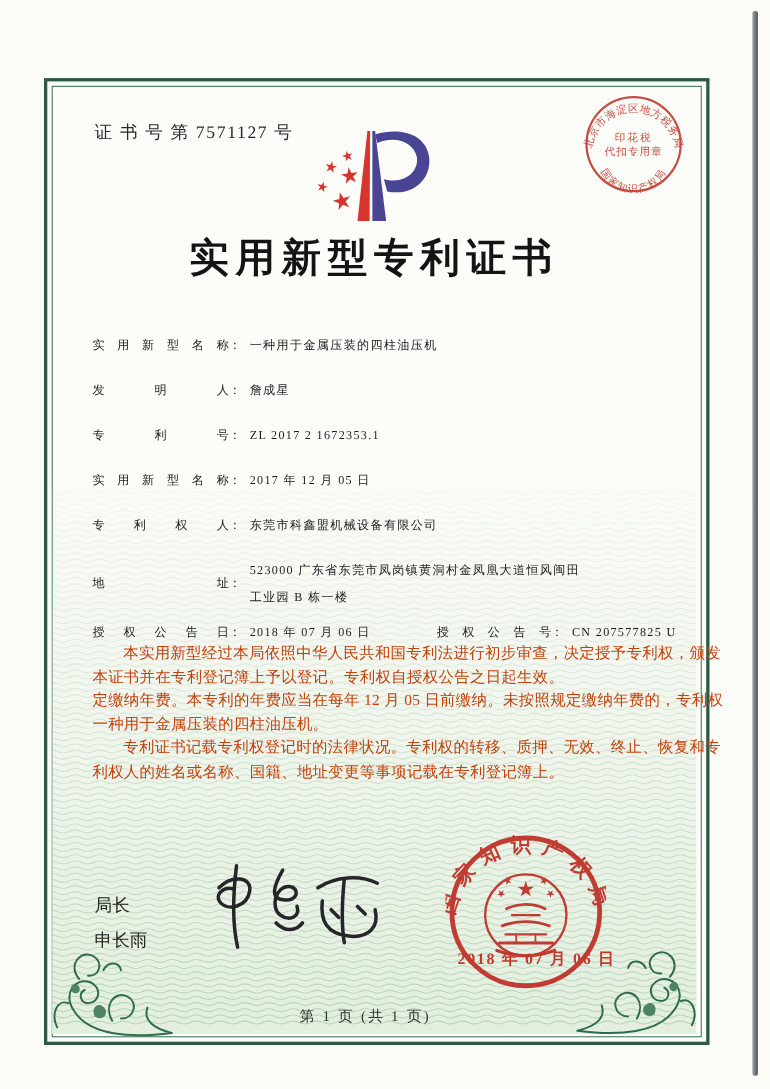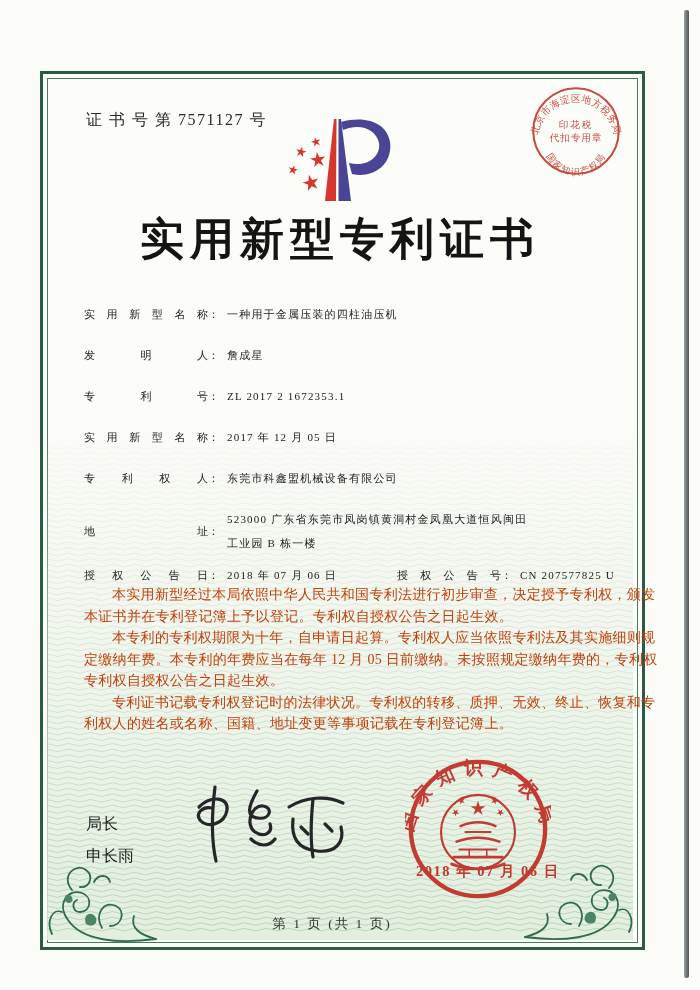--- a/index.html
+++ b/index.html
@@ -16,21 +16,21 @@
         background:linear-gradient(180deg,rgba(232,241,229,0) 0%,rgba(230,240,226,.45) 40%,rgba(224,237,220,.9) 100%);}
   #waves{position:absolute;left:47px;top:420px;width:586px;height:520px;}
   .ornament{position:absolute;width:118px;height:90px;}
   .orn-bl{left:42px;top:856px;}
   .orn-br{left:521px;top:854px;transform:scaleX(-1);}
   
   .cert-no{position:absolute;left:86px;top:110px;font-size:16px;letter-spacing:1.5px;color:#2a2a2c;}
   .logo{position:absolute;left:288px;top:113px;width:106px;height:92px;}
   .tax-stamp{position:absolute;left:530px;top:85px;width:92px;height:92px;opacity:.9;}
   .title{position:absolute;left:40px;top:210px;width:600px;text-align:center;
-         font-size:44px;font-weight:bold;letter-spacing:6px;color:#141414;}
+         font-size:36px;font-weight:bold;letter-spacing:6px;color:#141414;}
   
   .fields{position:absolute;left:84px;top:302px;width:531px;}
   .frow{display:flex;align-items:center;line-height:24px;margin-bottom:17px;font-size:11px;}
   .flabel{display:inline-block;width:124px;text-align:justify;text-align-last:justify;flex:none;}
   .fcolon{flex:none;margin-right:8px;}
   .fvalue{letter-spacing:1.2px;}
   .addr{margin-bottom:8px;}
   .g2{margin-left:auto;display:flex;align-items:flex-start;}
   .g2 .flabel2{display:inline-block;width:104px;text-align:justify;text-align-last:justify;flex:none;}
   
@@ -253,23 +253,22 @@
         <span class="flabel2">授权公告号</span>
           <span class="fcolon">：</span>
         <span class="fvalue">CN 207577825 U</span>
       </span>
     </div>
   </div>
 
   <div class="body-text">
     <div class="bline ind">本实用新型经过本局依照中华人民共和国专利法进行初步审查，决定授予专利权，颁发</div>
     <div class="bline">本证书并在专利登记簿上予以登记。专利权自授权公告之日起生效。</div>
-    <div class="bline ind">本专利的专利权期限为十年，自申请日起算。专利权人应当依照专利法及其实施细则规</div>
     <div class="bline">定缴纳年费。本专利的年费应当在每年 12 月 05 日前缴纳。未按照规定缴纳年费的，专利权</div>
-    <div class="bline">专利权自授权公告之日起生效。</div>
+    <div class="bline">一种用于金属压装的四柱油压机。</div>
     <div class="bline ind">专利证书记载专利权登记时的法律状况。专利权的转移、质押、无效、终止、恢复和专</div>
     <div class="bline">利权人的姓名或名称、国籍、地址变更等事项记载在专利登记簿上。</div>
   </div>
 
   <div class="sig-block">
     <div>局长</div>
     <div>申长雨</div>
   </div>
 
   <svg class="signature" viewBox="0 0 170 90">

